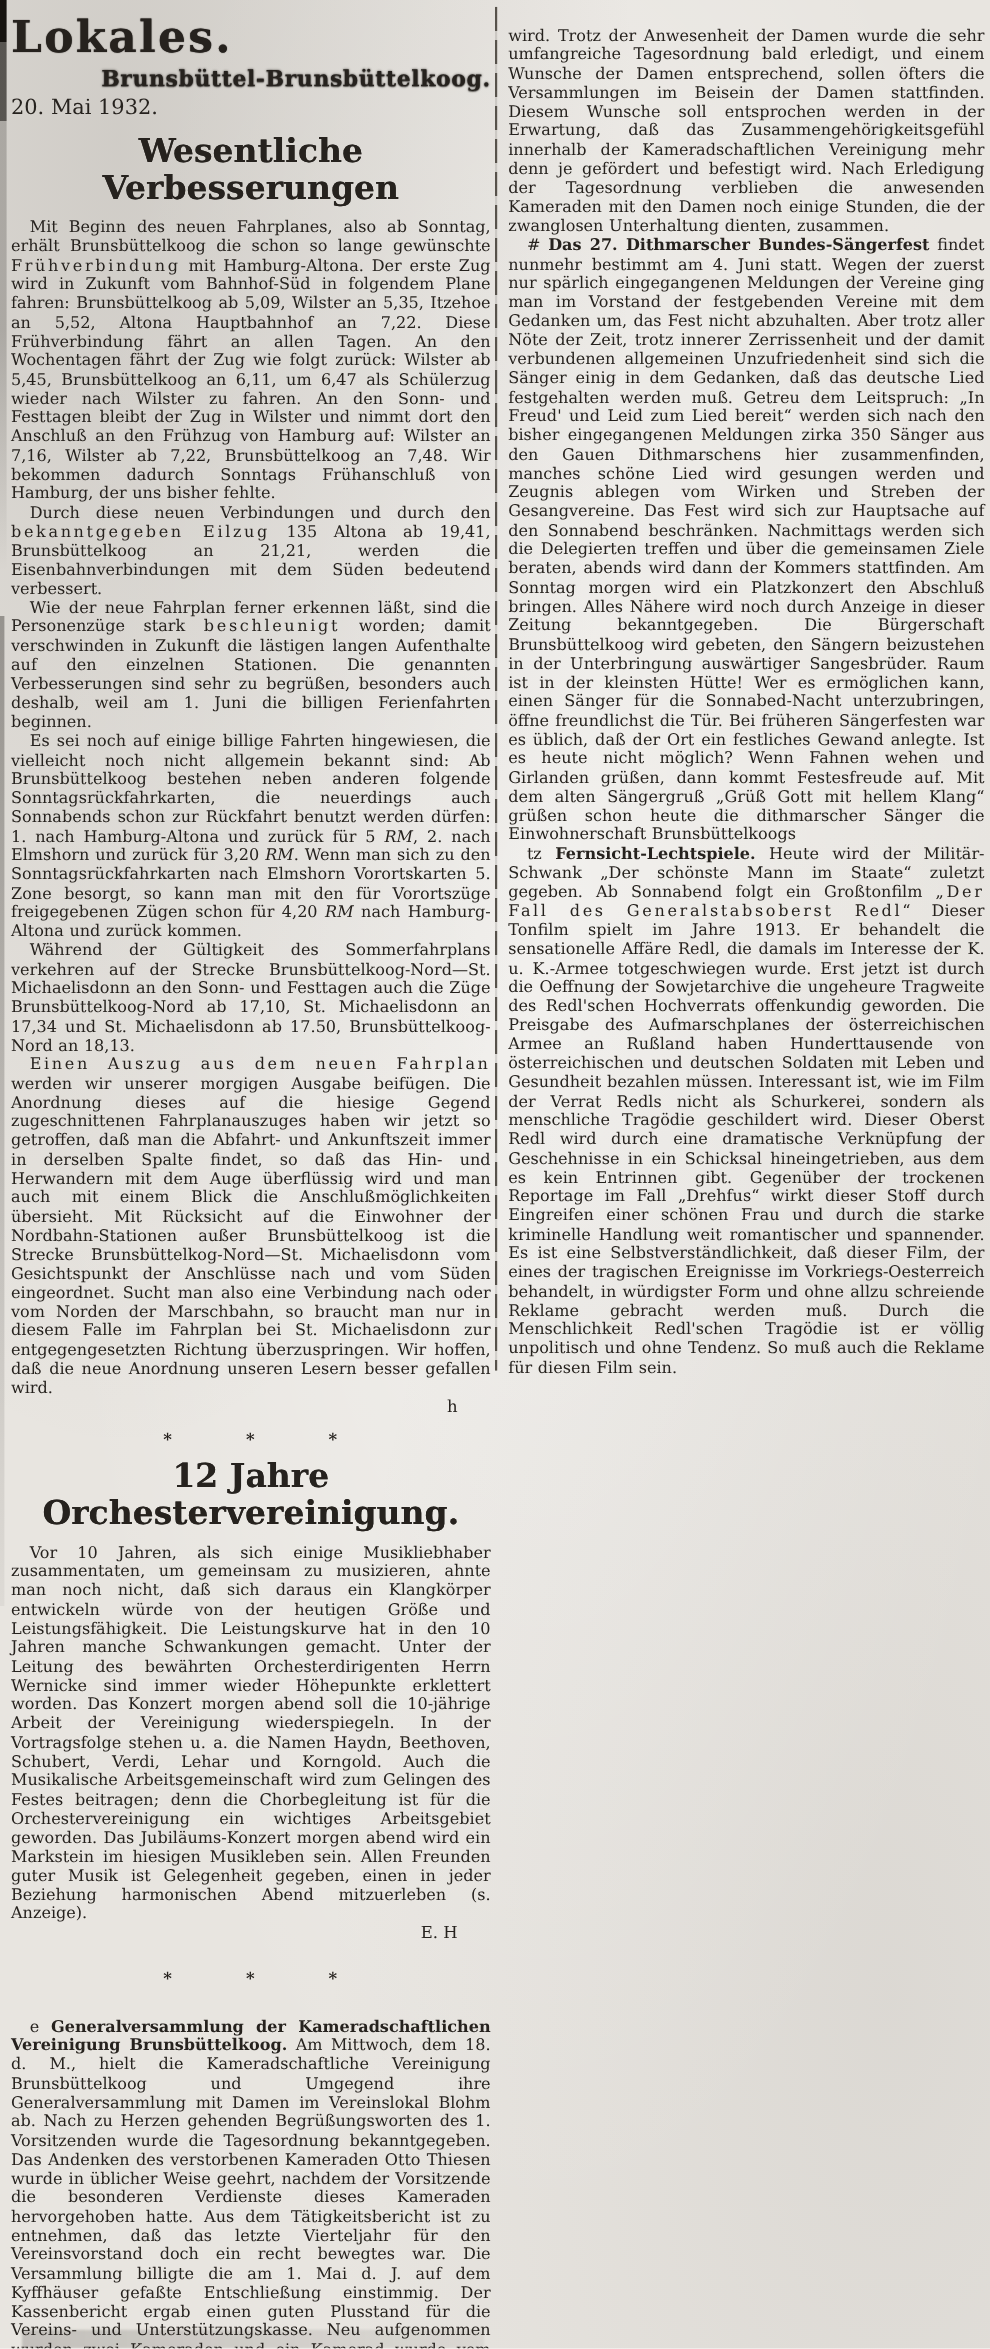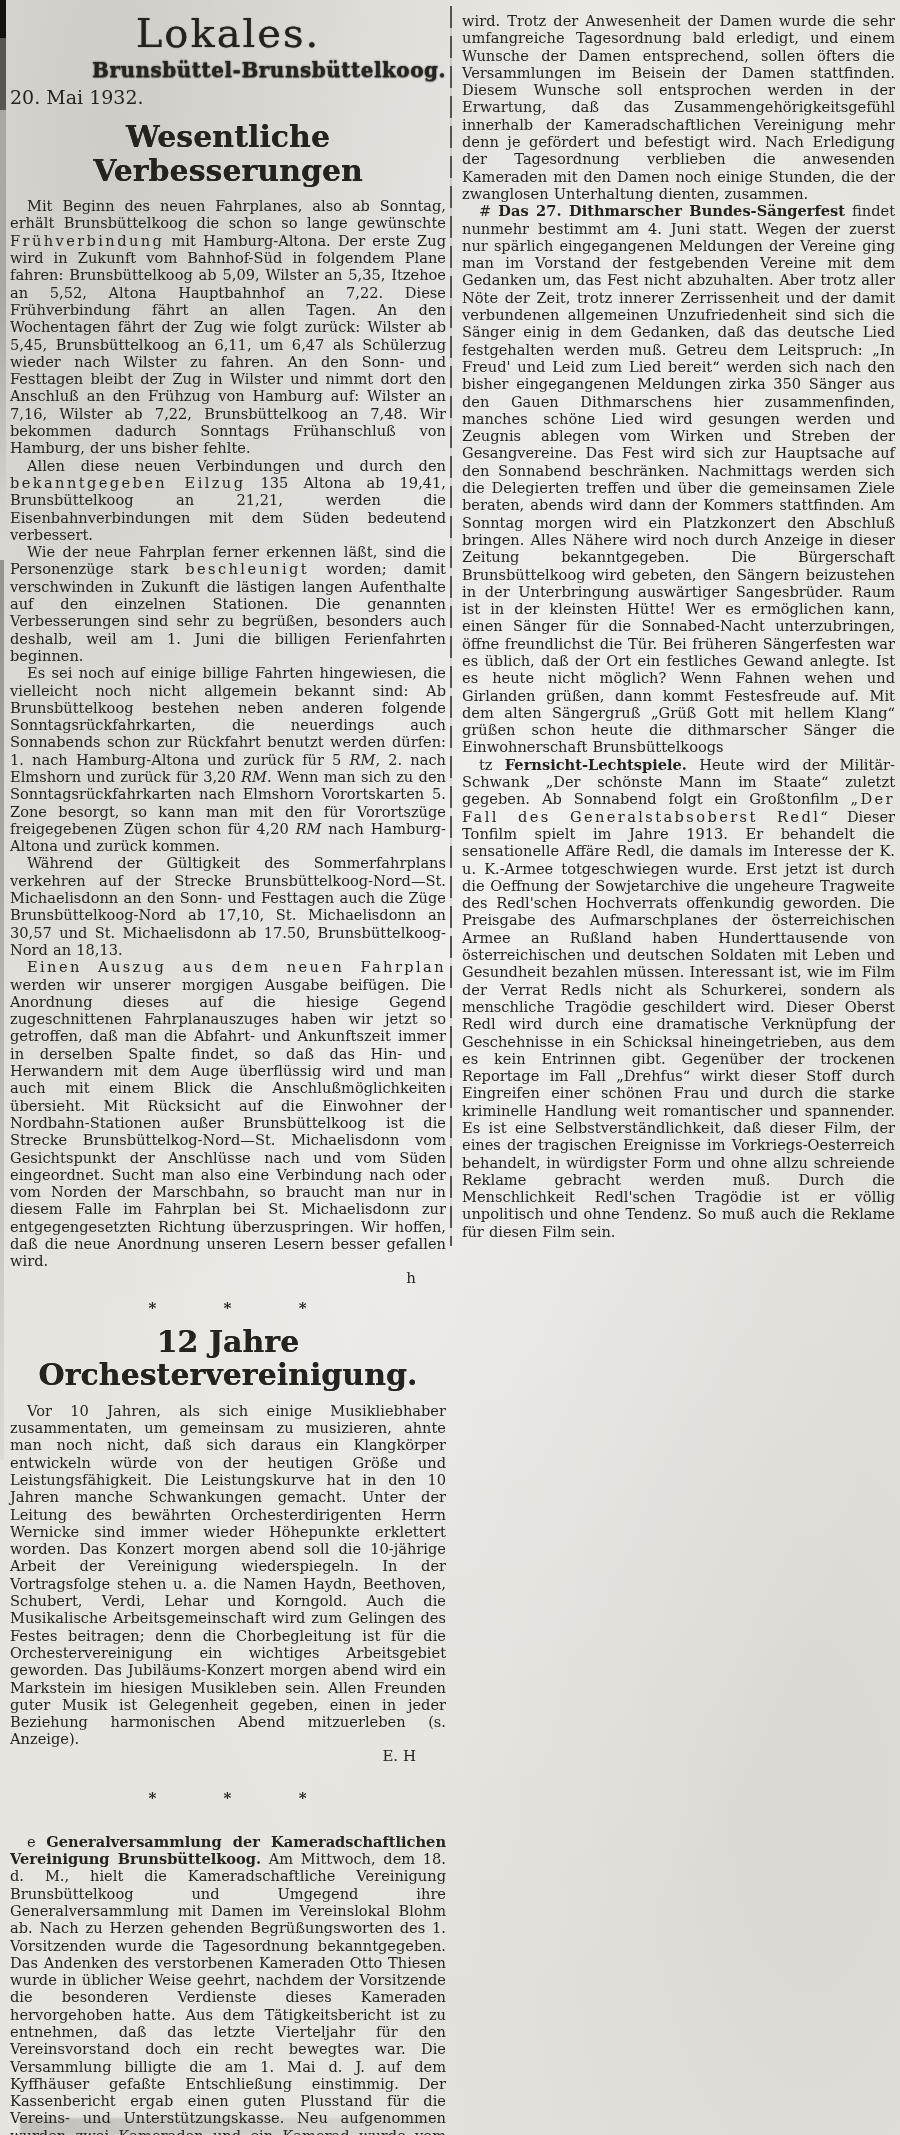--- a/index.html
+++ b/index.html
@@ -10,30 +10,30 @@
     background:
       radial-gradient(ellipse at 12% 6%, rgba(110,105,98,.20), transparent 42%),
       radial-gradient(ellipse at 90% 85%, rgba(110,105,98,.10), transparent 45%),
       radial-gradient(ellipse at 55% 40%, rgba(255,255,255,.45), transparent 65%),
       #e8e5e0;
     color:#26221e;
     font-family:"DejaVu Serif","Liberation Serif",serif;
   }
   .col{position:absolute;top:0;}
   .col-left{left:10px;width:436px;top:6px;}
-  .col-right{left:462px;width:433px;top:12px;}
+  .col-right{left:462px;width:433px;top:24px;}
   .divider{
     position:absolute;left:450px;top:6px;width:2px;height:1240px;
     background:repeating-linear-gradient(to bottom,
       #57524b 0px 22px, rgba(87,82,75,.18) 22px 30px);
   }
   
   .section-title{
-    margin:4px 0 2px;text-align:center;
-    font-size:40px;font-weight:normal;letter-spacing:2px;
+    margin:4px 0 2px;text-align:left;
+    font-size:40px;font-weight:bold;letter-spacing:2px;
     text-shadow:0 0 1px rgba(20,17,14,.9);
   }
   .subtitle{
     text-align:right;font-weight:bold;font-size:20px;letter-spacing:.5px;
     text-shadow:0 0 2px rgba(22,19,16,.85), 0 1px 1px rgba(22,19,16,.5);
     margin:2px 0 4px;
   }
   .date{text-align:left;font-size:19px;margin:2px 0 12px;}
   .headline{
     text-align:center;font-weight:bold;font-size:30px;line-height:1.12;
@@ -87,24 +87,24 @@
     <h1 class="section-title">Lokales.</h1>
     <div class="subtitle">Brunsbüttel-Brunsbüttelkoog.</div>
     <div class="date">20. Mai 1932.</div>
 
     <h2 class="headline">
       <span>Wesentliche Verbesserungen</span><br>
     </h2>
 
     <div>
         <p class="para"><span class="seg-n">Mit Beginn des neuen Fahrplanes, also ab Sonntag, erhält Brunsbüttelkoog die schon so lange gewünschte </span><span class="seg-sp">Frühverbindung</span><span class="seg-n"> mit Hamburg-Altona. Der erste Zug wird in Zukunft vom Bahnhof-Süd in folgendem Plane fahren: Brunsbüttelkoog ab 5,09, Wilster an 5,35, Itzehoe an 5,52, Altona Hauptbahnhof an 7,22. Diese Frühverbindung fährt an allen Tagen. An den Wochentagen fährt der Zug wie folgt zurück: Wilster ab 5,45, Brunsbüttelkoog an 6,11, um 6,47 als Schülerzug wieder nach Wilster zu fahren. An den Sonn- und Festtagen bleibt der Zug in Wilster und nimmt dort den Anschluß an den Frühzug von Hamburg auf: Wilster an 7,16, Wilster ab 7,22, Brunsbüttelkoog an 7,48. Wir bekommen dadurch Sonntags Frühanschluß von Hamburg, der uns bisher fehlte.</span></p>
-        <p class="para"><span class="seg-n">Allen diese neuen Verbindungen und durch den </span><span class="seg-sp">bekanntgegeben Eilzug</span><span class="seg-n"> 135 Altona ab 19,41, Brunsbüttelkoog an 21,21, werden die Eisenbahnverbindungen mit dem Süden bedeutend verbessert.</span></p>
+        <p class="para"><span class="seg-n">Durch diese neuen Verbindungen und durch den </span><span class="seg-sp">bekanntgegeben Eilzug</span><span class="seg-n"> 135 Altona ab 19,41, Brunsbüttelkoog an 21,21, werden die Eisenbahnverbindungen mit dem Süden bedeutend verbessert.</span></p>
         <p class="para"><span class="seg-n">Wie der neue Fahrplan ferner erkennen läßt, sind die Personenzüge stark </span><span class="seg-sp">beschleunigt</span><span class="seg-n"> worden; damit verschwinden in Zukunft die lästigen langen Aufenthalte auf den einzelnen Stationen. Die genannten Verbesserungen sind sehr zu begrüßen, besonders auch deshalb, weil am 1. Juni die billigen Ferienfahrten beginnen.</span></p>
         <p class="para"><span class="seg-n">Es sei noch auf einige billige Fahrten hingewiesen, die vielleicht noch nicht allgemein bekannt sind: Ab Brunsbüttelkoog bestehen neben anderen folgende Sonntagsrückfahrkarten, die neuerdings auch Sonnabends schon zur Rückfahrt benutzt werden dürfen: 1. nach Hamburg-Altona und zurück für 5 </span><span class="seg-it">RM</span><span class="seg-n">, 2. nach Elmshorn und zurück für 3,20 </span><span class="seg-it">RM</span><span class="seg-n">. Wenn man sich zu den Sonntagsrückfahrkarten nach Elmshorn Vorortskarten 5. Zone besorgt, so kann man mit den für Vorortszüge freigegebenen Zügen schon für 4,20 </span><span class="seg-it">RM</span><span class="seg-n"> nach Hamburg-Altona und zurück kommen.</span></p>
-        <p class="para"><span class="seg-n">Während der Gültigkeit des Sommerfahrplans verkehren auf der Strecke Brunsbüttelkoog-Nord—St. Michaelisdonn an den Sonn- und Festtagen auch die Züge Brunsbüttelkoog-Nord ab 17,10, St. Michaelisdonn an 30,57 und St. Michaelisdonn ab 17.50, Brunsbüttelkoog-Nord an 18,13.</span></p>
+        <p class="para"><span class="seg-n">Während der Gültigkeit des Sommerfahrplans verkehren auf der Strecke Brunsbüttelkoog-Nord—St. Michaelisdonn an den Sonn- und Festtagen auch die Züge Brunsbüttelkoog-Nord ab 17,10, St. Michaelisdonn an 17,34 und St. Michaelisdonn ab 17.50, Brunsbüttelkoog-Nord an 18,13.</span></p>
         <p class="para"><span class="seg-sp">Einen Auszug aus dem neuen Fahrplan</span><span class="seg-n"> werden wir unserer morgigen Ausgabe beifügen. Die Anordnung dieses auf die hiesige Gegend zugeschnittenen Fahrplanauszuges haben wir jetzt so getroffen, daß man die Abfahrt- und Ankunftszeit immer in derselben Spalte findet, so daß das Hin- und Herwandern mit dem Auge überflüssig wird und man auch mit einem Blick die Anschlußmöglichkeiten übersieht. Mit Rücksicht auf die Einwohner der Nordbahn-Stationen außer Brunsbüttelkoog ist die Strecke Brunsbüttelkog-Nord—St. Michaelisdonn vom Gesichtspunkt der Anschlüsse nach und vom Süden eingeordnet. Sucht man also eine Verbindung nach oder vom Norden der Marschbahn, so braucht man nur in diesem Falle im Fahrplan bei St. Michaelisdonn zur entgegengesetzten Richtung überzuspringen. Wir hoffen, daß die neue Anordnung unseren Lesern besser gefallen wird.</span></p>
       </div>
     <div class="sig">h</div>
 
     <div class="sep">* * *</div>
 
     <h2 class="headline small-top">12 Jahre Orchestervereinigung.</h2>
     <div>
         <p class="para"><span class="seg-n">Vor 10 Jahren, als sich einige Musikliebhaber zusammentaten, um gemeinsam zu musizieren, ahnte man noch nicht, daß sich daraus ein Klangkörper entwickeln würde von der heutigen Größe und Leistungsfähigkeit. Die Leistungskurve hat in den 10 Jahren manche Schwankungen gemacht. Unter der Leitung des bewährten Orchesterdirigenten Herrn Wernicke sind immer wieder Höhepunkte erklettert worden. Das Konzert morgen abend soll die 10-jährige Arbeit der Vereinigung wiederspiegeln. In der Vortragsfolge stehen u. a. die Namen Haydn, Beethoven, Schubert, Verdi, Lehar und Korngold. Auch die Musikalische Arbeitsgemeinschaft wird zum Gelingen des Festes beitragen; denn die Chorbegleitung ist für die Orchestervereinigung ein wichtiges Arbeitsgebiet geworden. Das Jubiläums-Konzert morgen abend wird ein Markstein im hiesigen Musikleben sein. Allen Freunden guter Musik ist Gelegenheit gegeben, einen in jeder Beziehung harmonischen Abend mitzuerleben (s. Anzeige).</span></p>
       </div>

